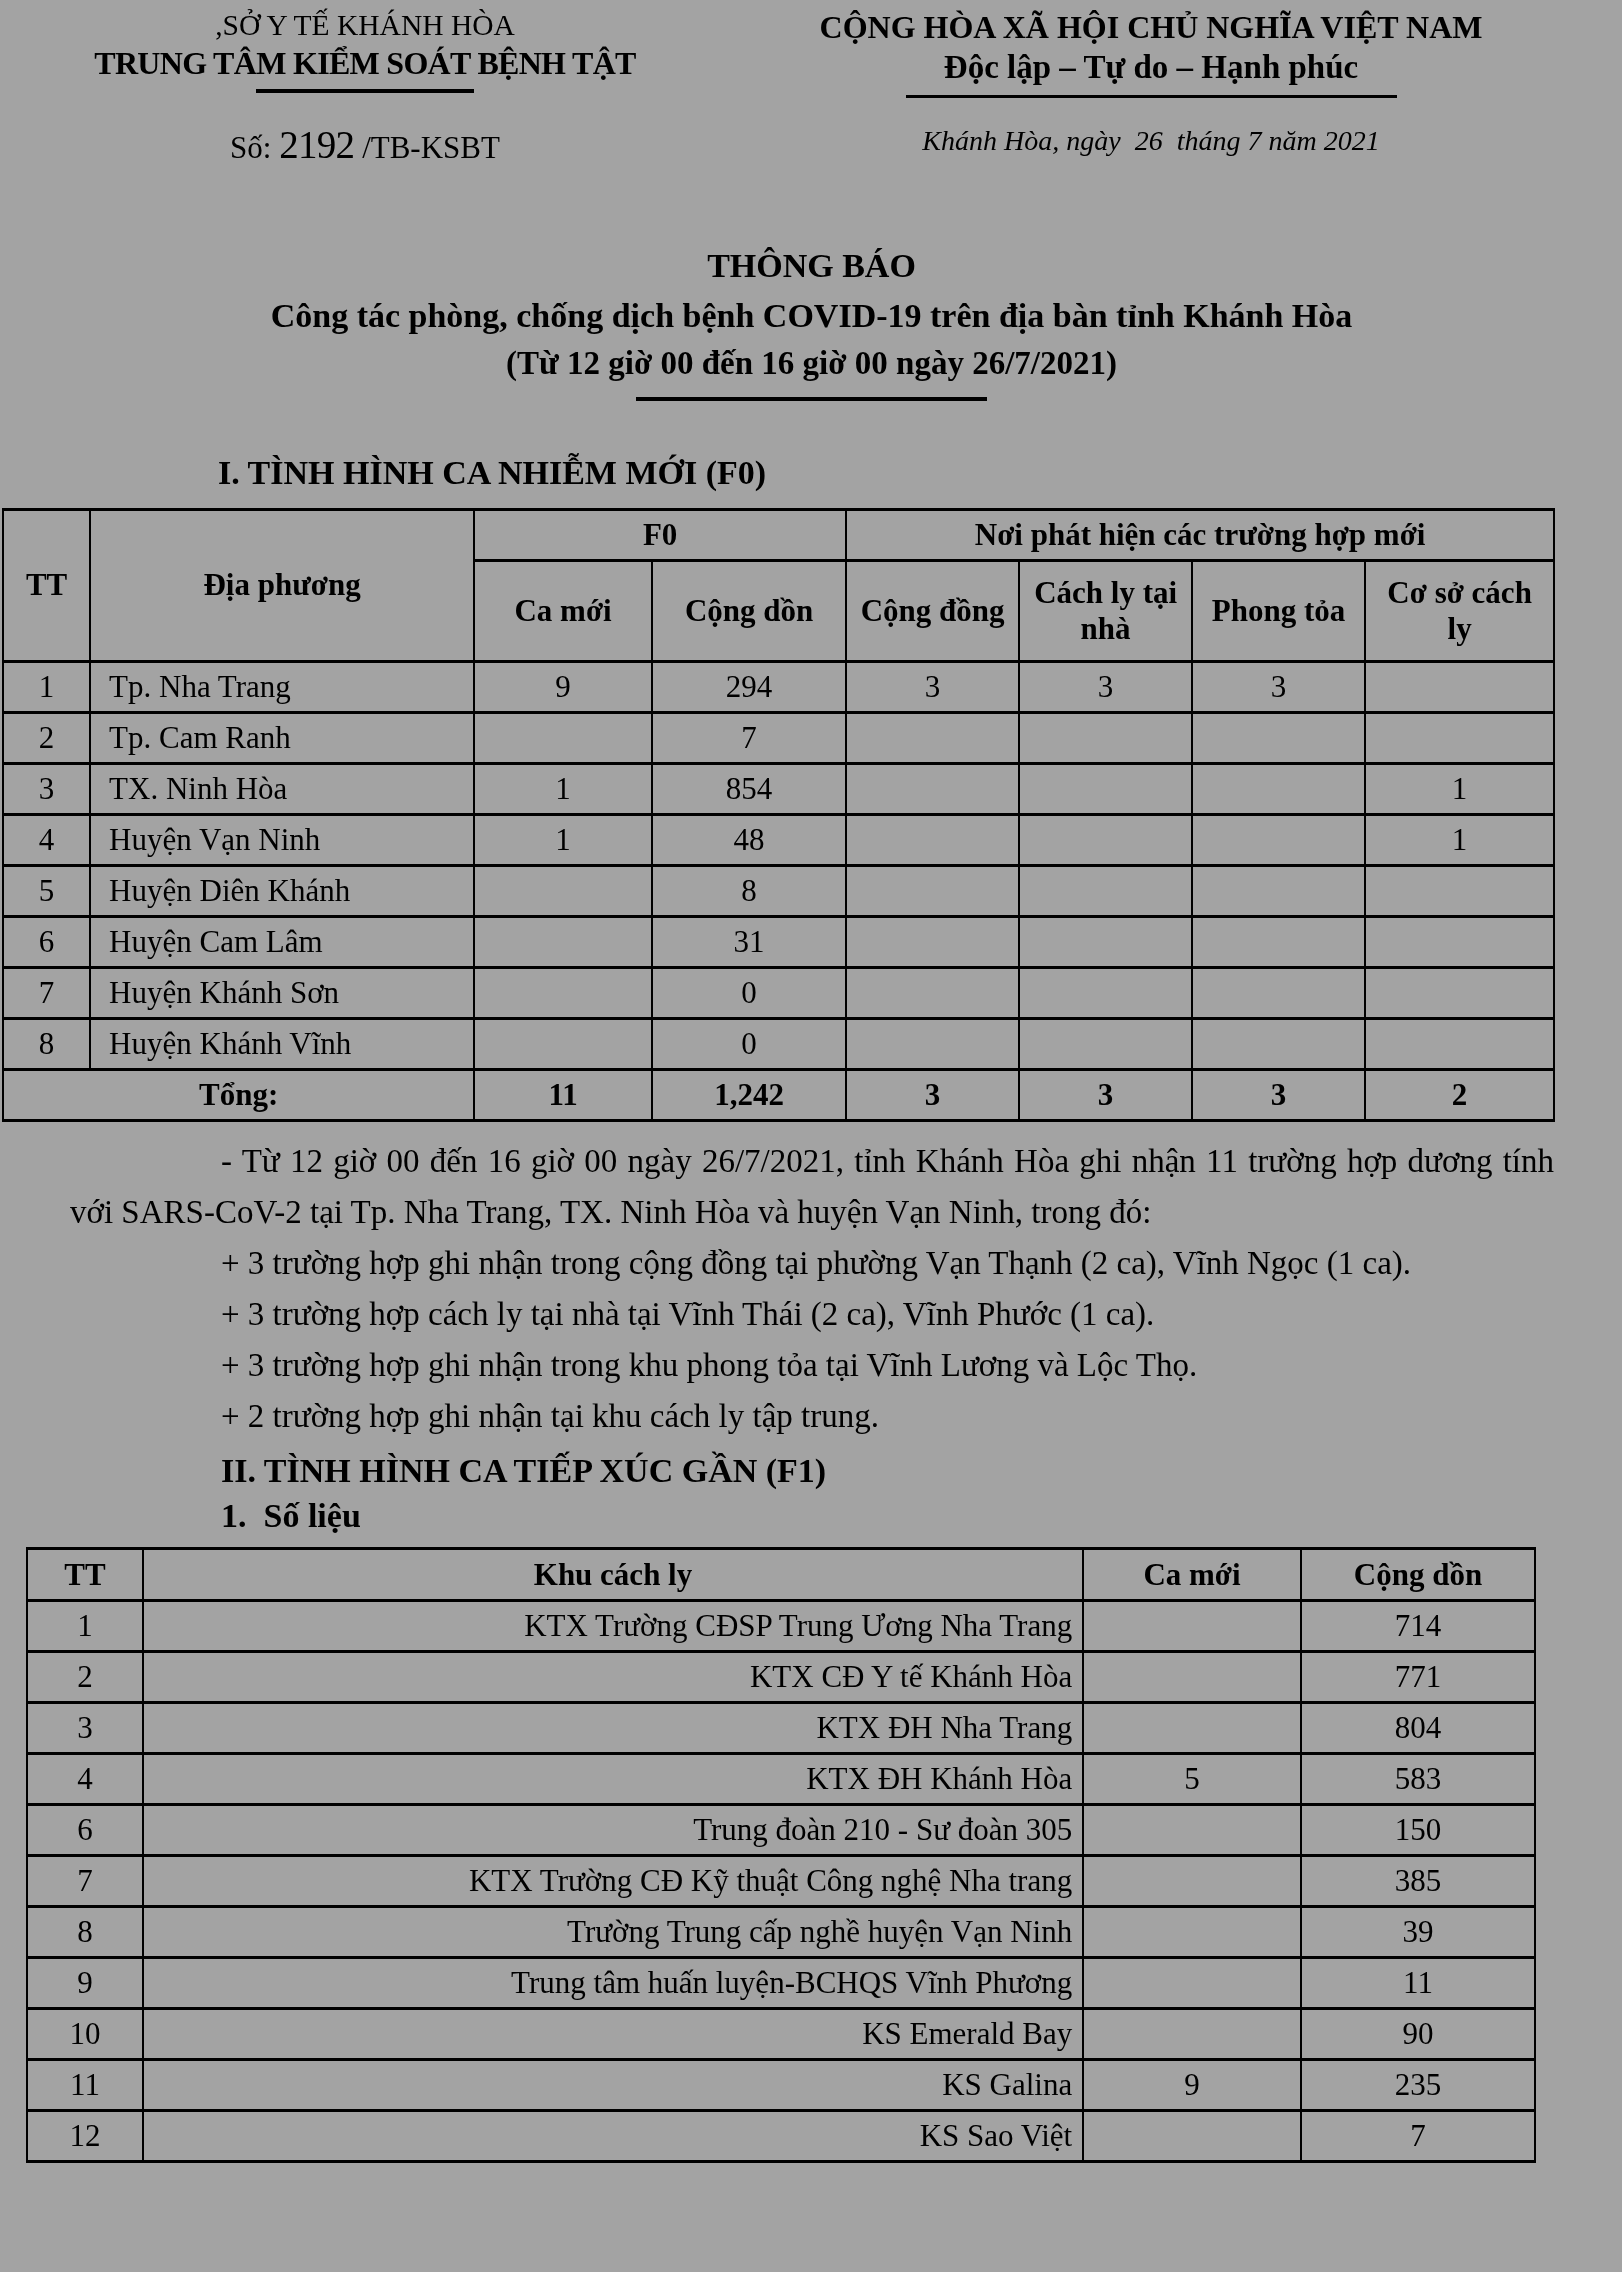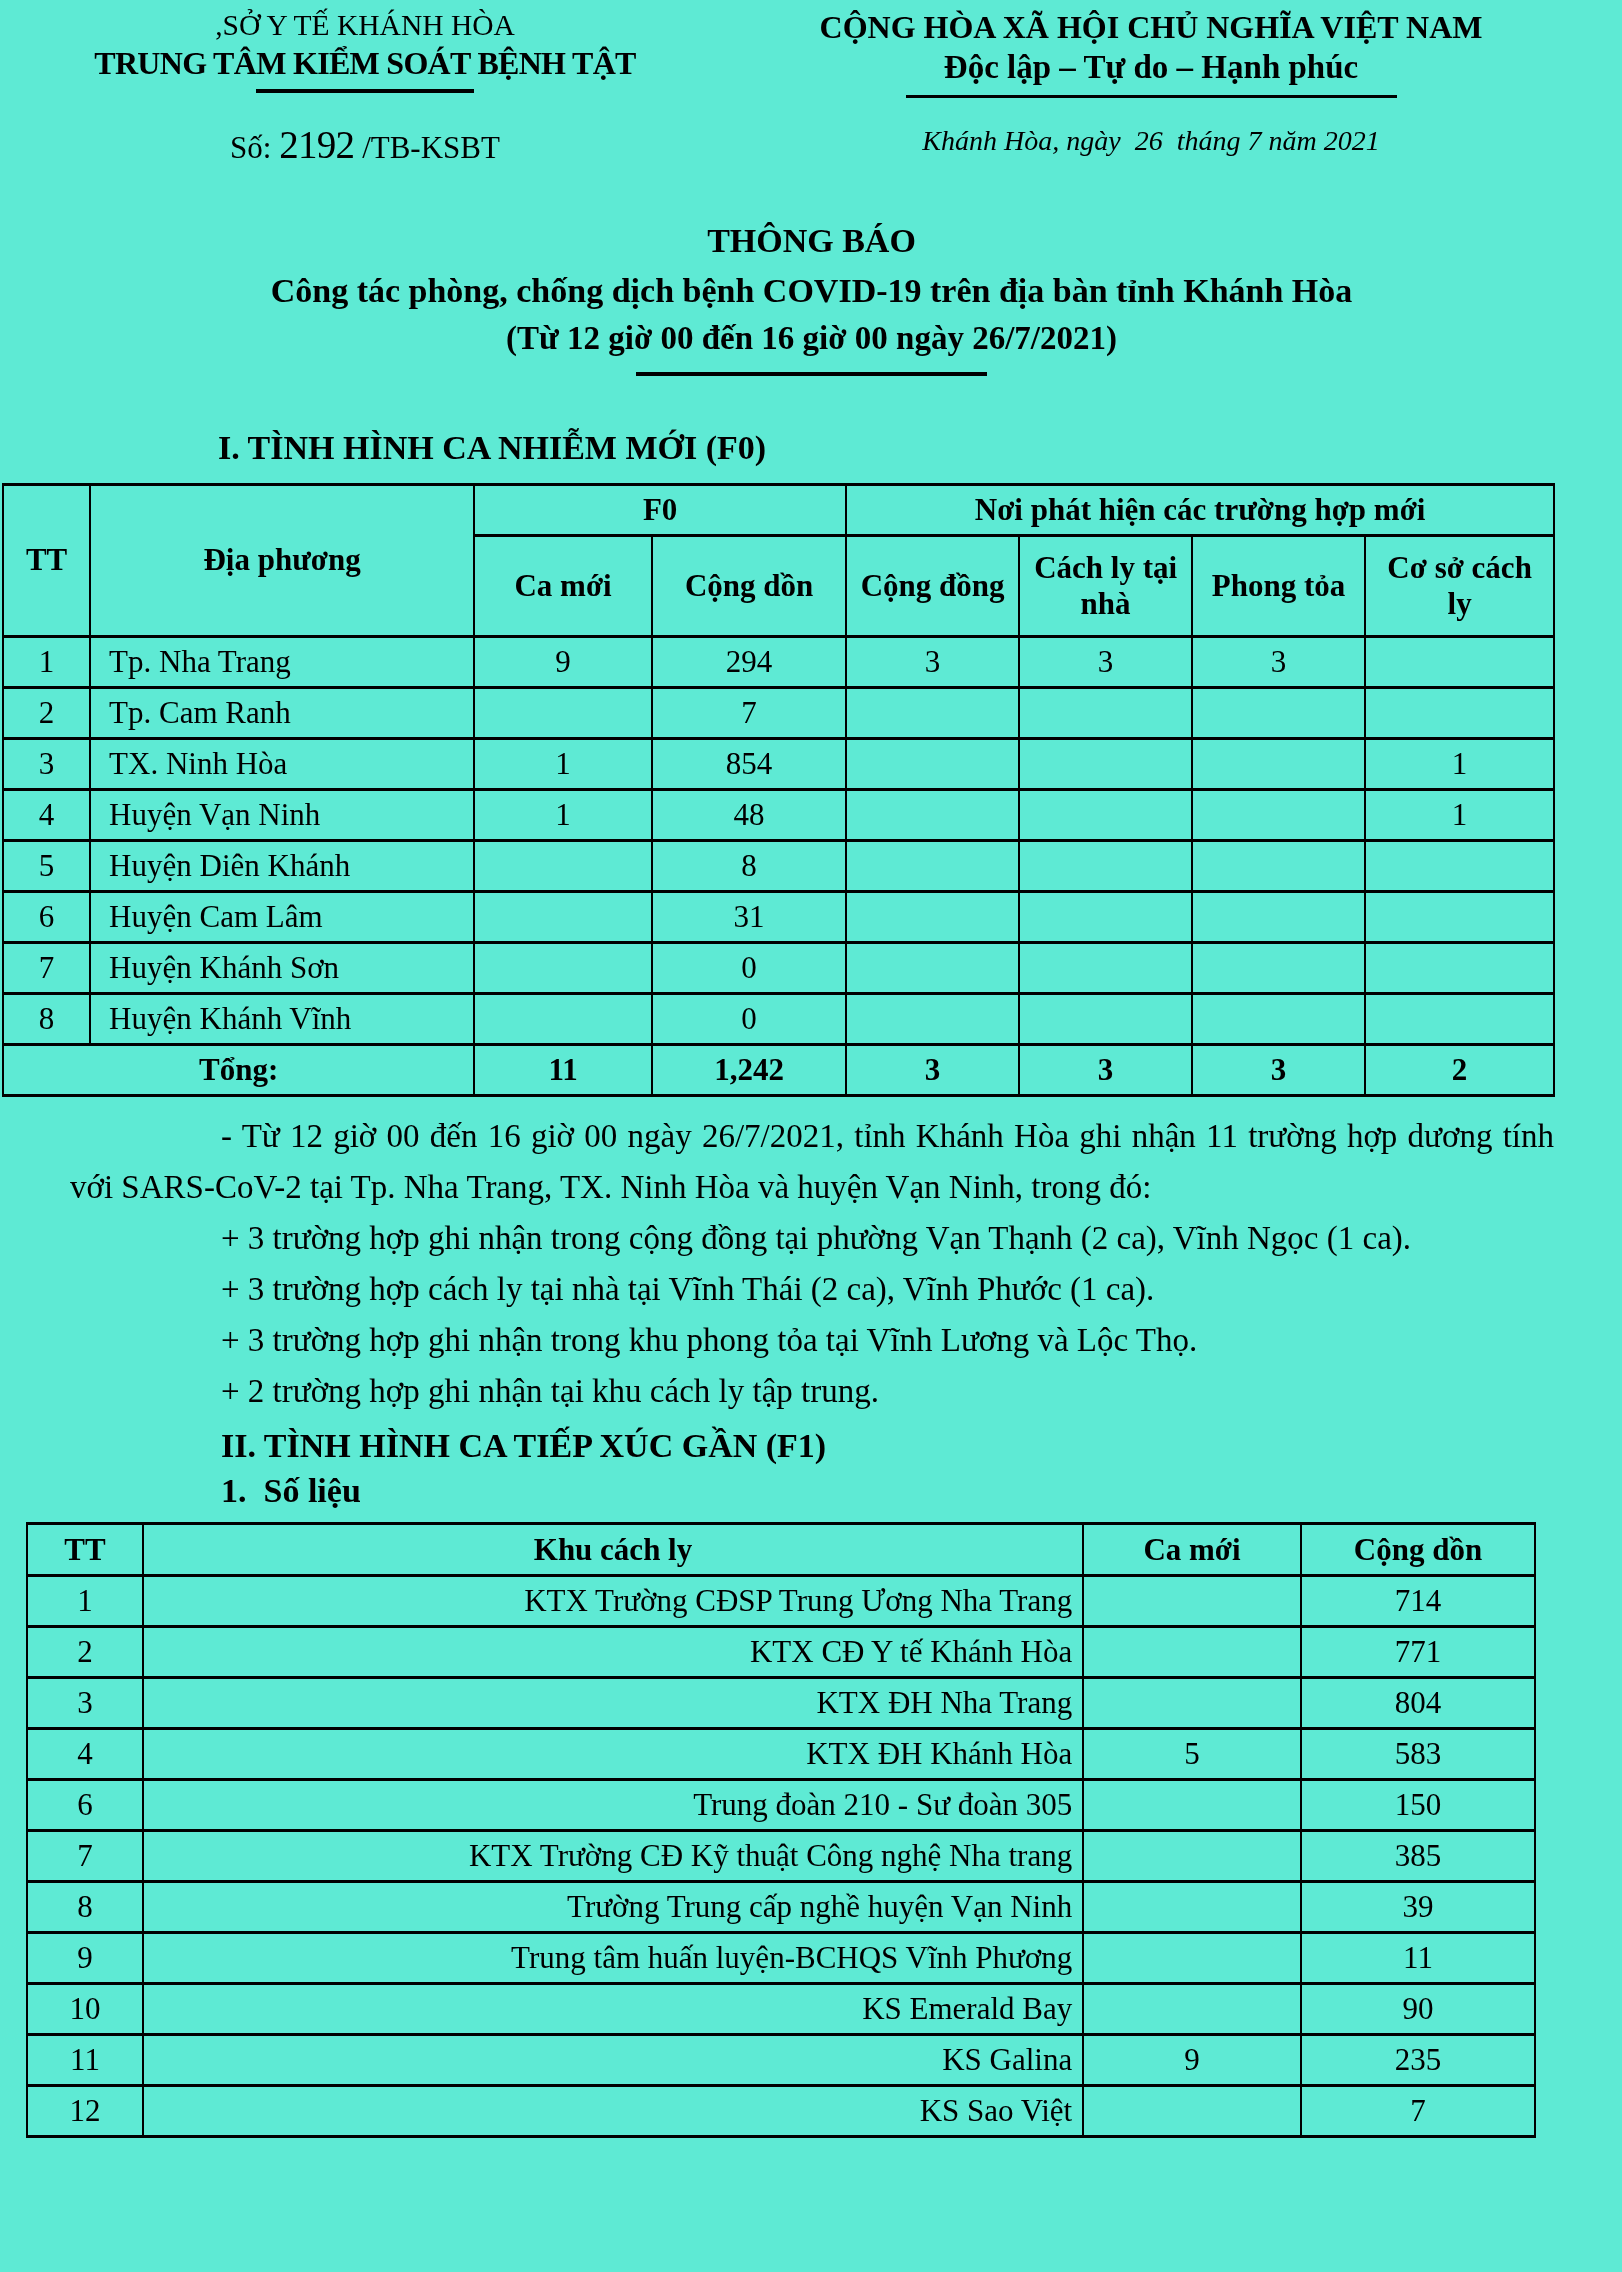--- a/index.html
+++ b/index.html
@@ -1,36 +1,36 @@
 <!DOCTYPE html>
 <html style="font-size:11.2px"><head>
 <meta charset="utf-8">
 <style>
   html,body { margin:0; padding:0; background:#ffffff; }
   .page {
     position:relative; width:1623px; height:2273px; overflow:hidden;
-    background:#5eead4; color:#000;
+    background:#a3a3a3; color:#000;
     font-family:"Liberation Serif","DejaVu Serif",serif;
   }
   
   .hdr { display:flex; padding-top:7px; }
   .hdr-left  { width:730px; text-align:center; }
   .hdr-right { width:842px; text-align:center; }
   .hl1 { font-size:29.5px; line-height:1.25; }
   .hl2 { font-size:32px; font-weight:bold; letter-spacing:-0.7px; line-height:1.2; }
   .rule { height:3.5px; background:#000; margin:7px auto 0; }
   .rule-left  { width:218px; }
   .rule-right { width:491px; }
   .so-line { margin-top:29.5px; font-size:31px; white-space:pre; }
   .so-number { font-size:39px; letter-spacing:-0.7px; }
   .hr1 { font-size:32px; font-weight:bold; line-height:1.25; }
   .hr2 { font-size:33px; font-weight:bold; line-height:1.2; margin-top:1.4px; }
   .date-line { margin-top:27px; font-size:28px; font-style:italic; white-space:pre; }
   
-  .title { text-align:center; margin-top:49px; }
+  .title { text-align:center; margin-top:74px; }
   .t1 { font-size:34px; font-weight:bold; line-height:1.45; }
   .t2 { font-size:34px; font-weight:bold; line-height:1.45; }
   .t3 { font-size:33px; font-weight:bold; line-height:1.4; }
   .t-rule { width:351px; height:4.2px; background:#000; margin:11.2px auto 0; }
   
   .sec1-h { margin:53px 0 15.4px 218px; font-size:34px; font-weight:bold;font-family:Liberation Serif, serif; }
   .sec2-h { margin:9.8px 0 0 221px;  font-size:34px; font-weight:bold; }
   .sec2-sub { margin:7px 0 12.6px 221px; font-size:34px; font-weight:bold; white-space:pre; }
   
   table { border-collapse:collapse; table-layout:fixed; }

